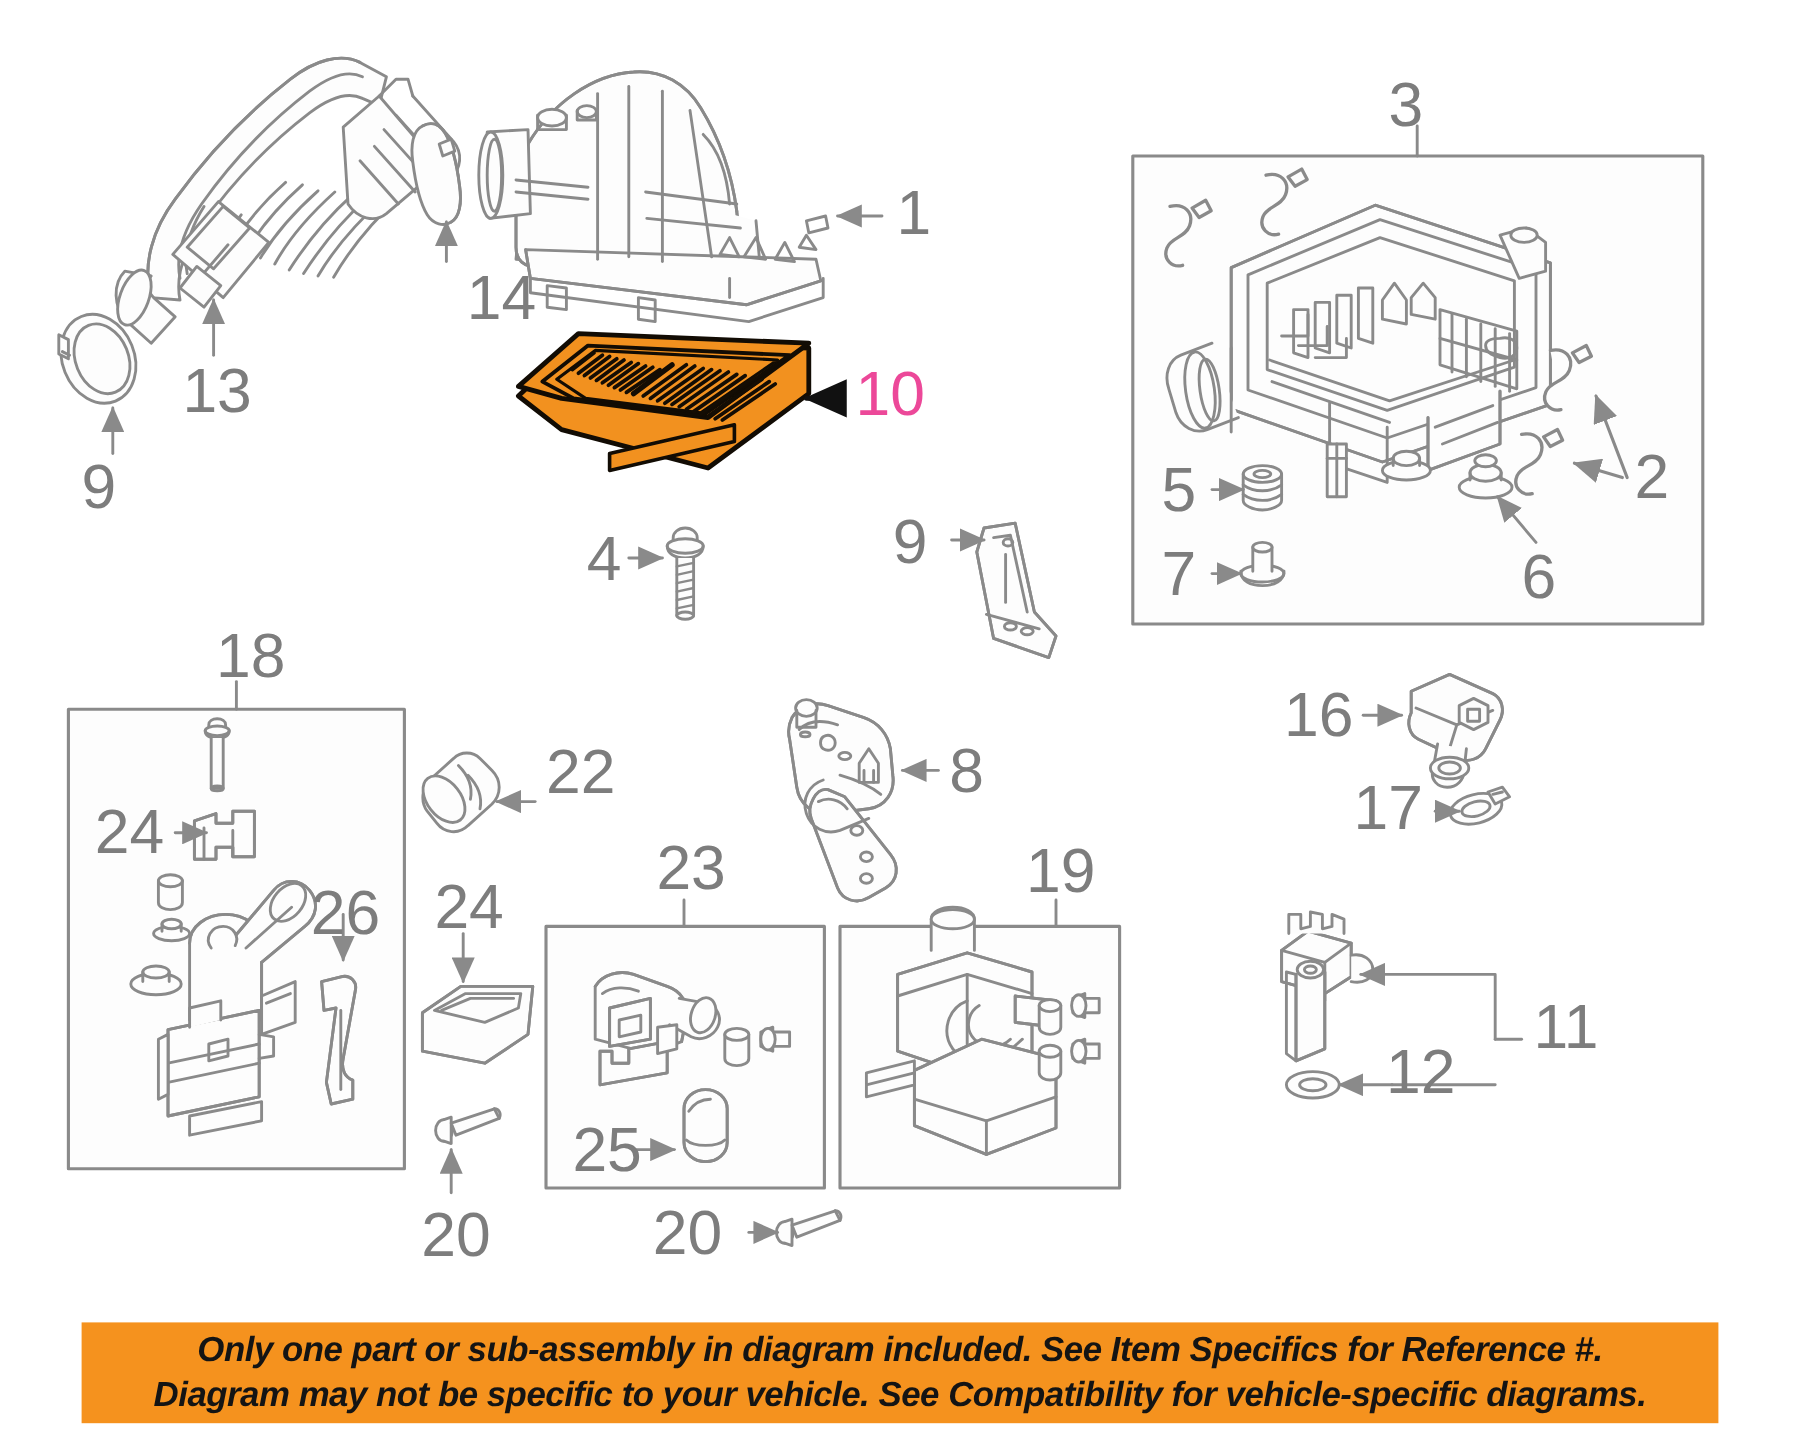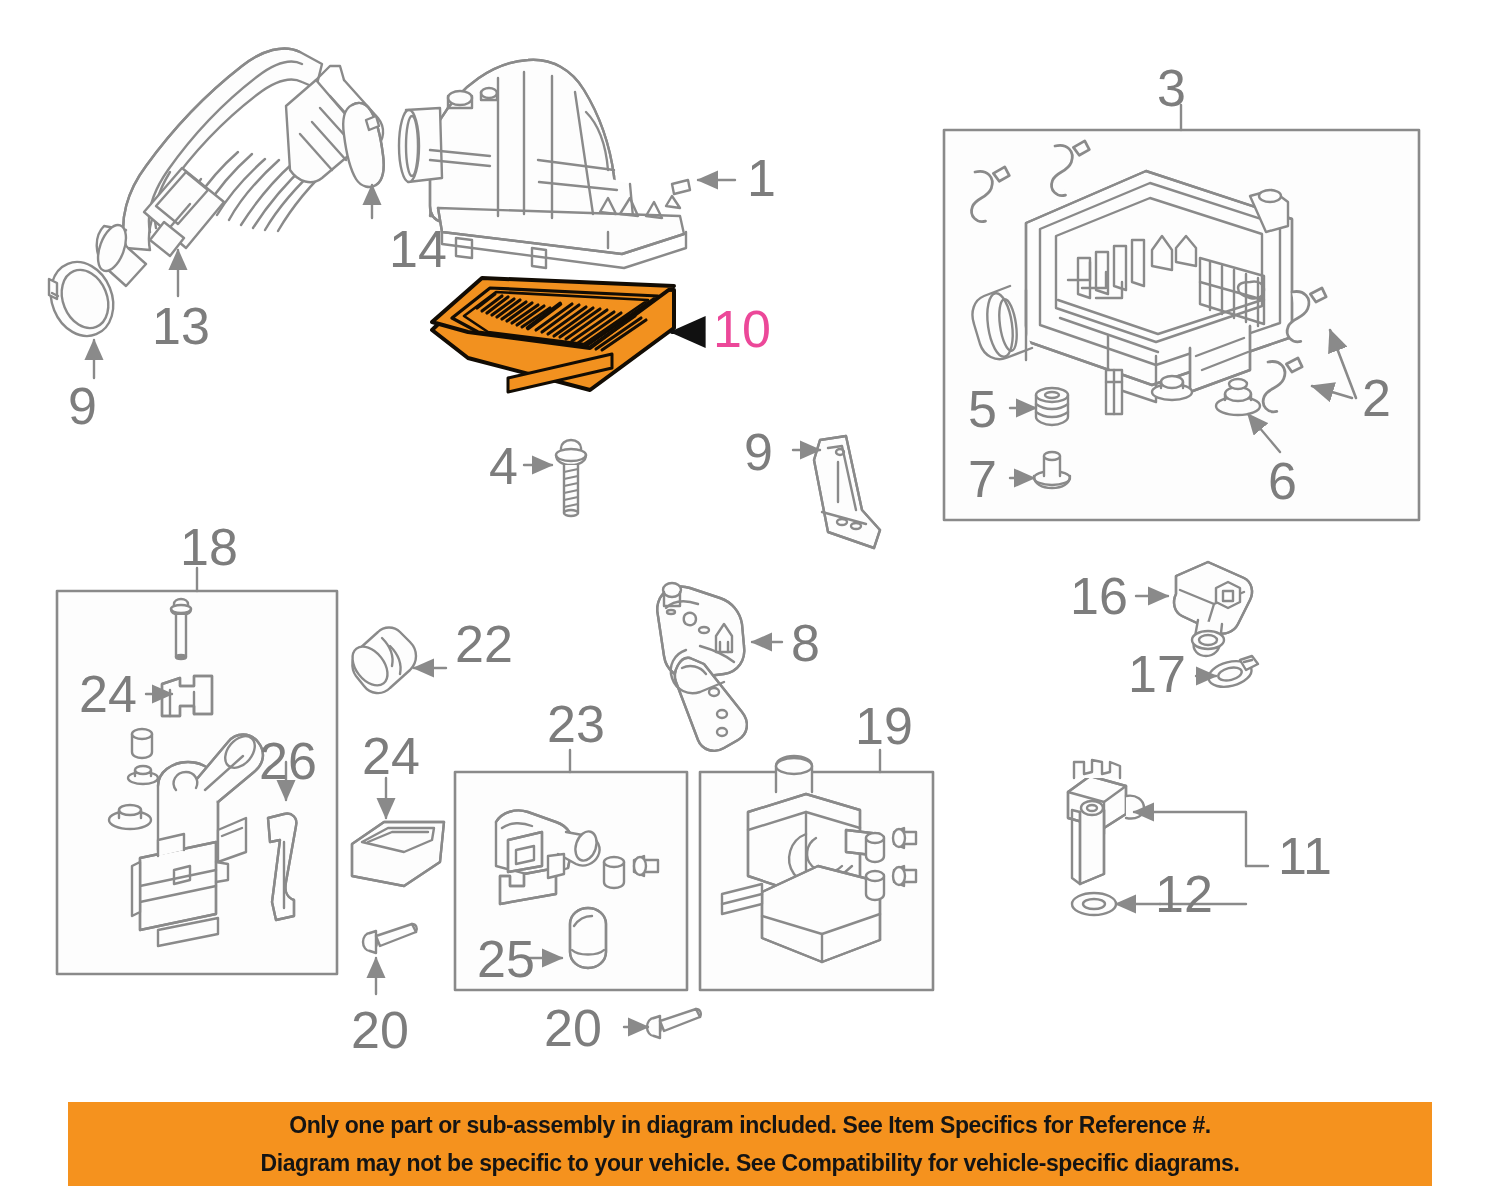--- a/index.html
+++ b/index.html
@@ -25,26 +25,27 @@
     left:68px;top:1102px;
     width:1364px;height:84px;
     background:#F5921E;
     display:flex;flex-direction:column;
     align-items:center;justify-content:center;
     box-sizing:border-box;
   }
   #notice-banner .line{
     color:#141414;
     font-weight:bold;
-    font-size:23px;
+    font-size:29px;
     line-height:38px;
     letter-spacing:-0.4px;
     white-space:nowrap;
     text-align:center;
     font-family:"Liberation Sans", sans-serif;
+    font-style:italic;
   }
 </style>
 </head>
 <body>
 
 <div id="diagram-root">
 
   <svg class="layer" viewBox="0 0 1500 1197">
     <defs>
       <marker id="ah" markerWidth="9" markerHeight="8" refX="8.4" refY="4" orient="auto">

